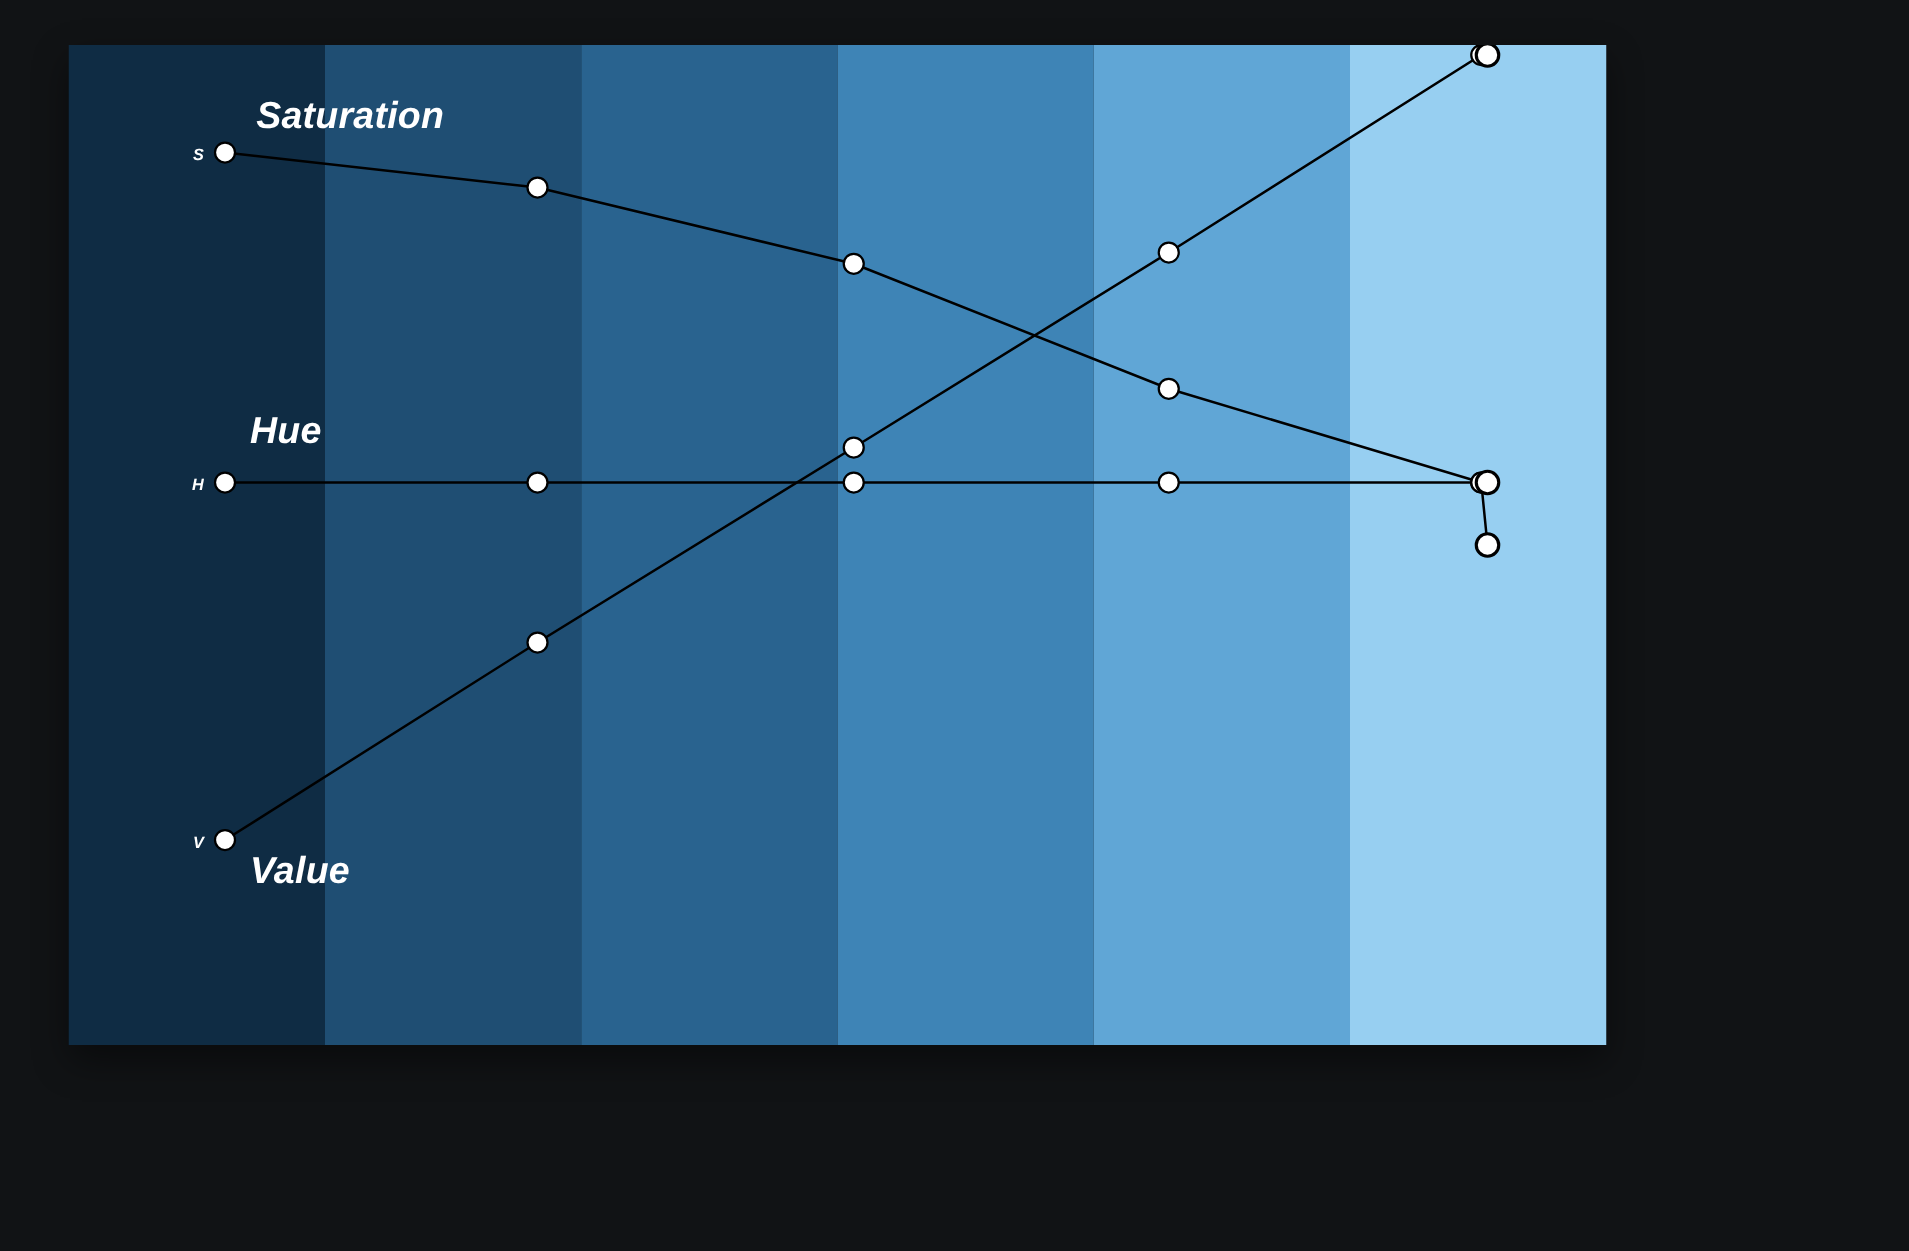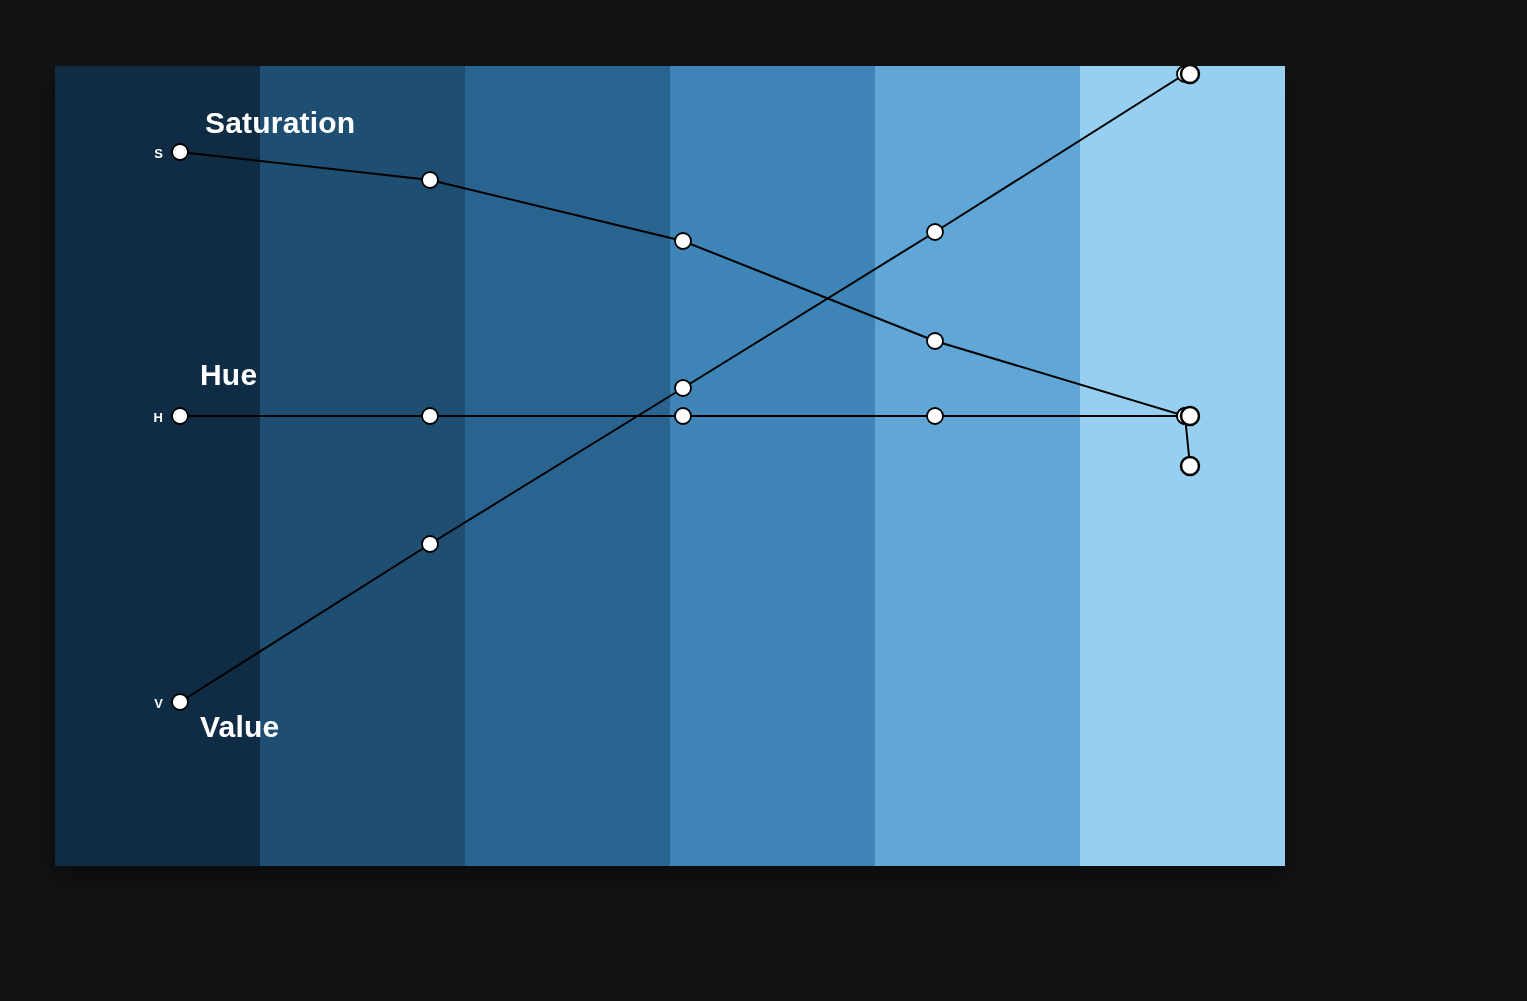--- a/index.html
+++ b/index.html
@@ -7,24 +7,25 @@
     padding: 0;
     width: 100%;
     height: 100%;
     background: #111315;
     font-family: -apple-system, BlinkMacSystemFont, "Segoe UI", Helvetica, Arial, sans-serif;
     overflow: hidden;
   }
   .stage {
     position: absolute;
     left: 55px;
-    top: 66px;
+    top: 36px;
     width: 1230px;
     height: 800px;
     box-shadow: 0 12px 28px rgba(0,0,0,0.45);
+    font-style: italic;
   }
   .swatches {
     position: absolute;
     inset: 0;
     display: flex;
   }
   .swatch {
     flex: 1 1 0;
   }
   svg.overlay {

